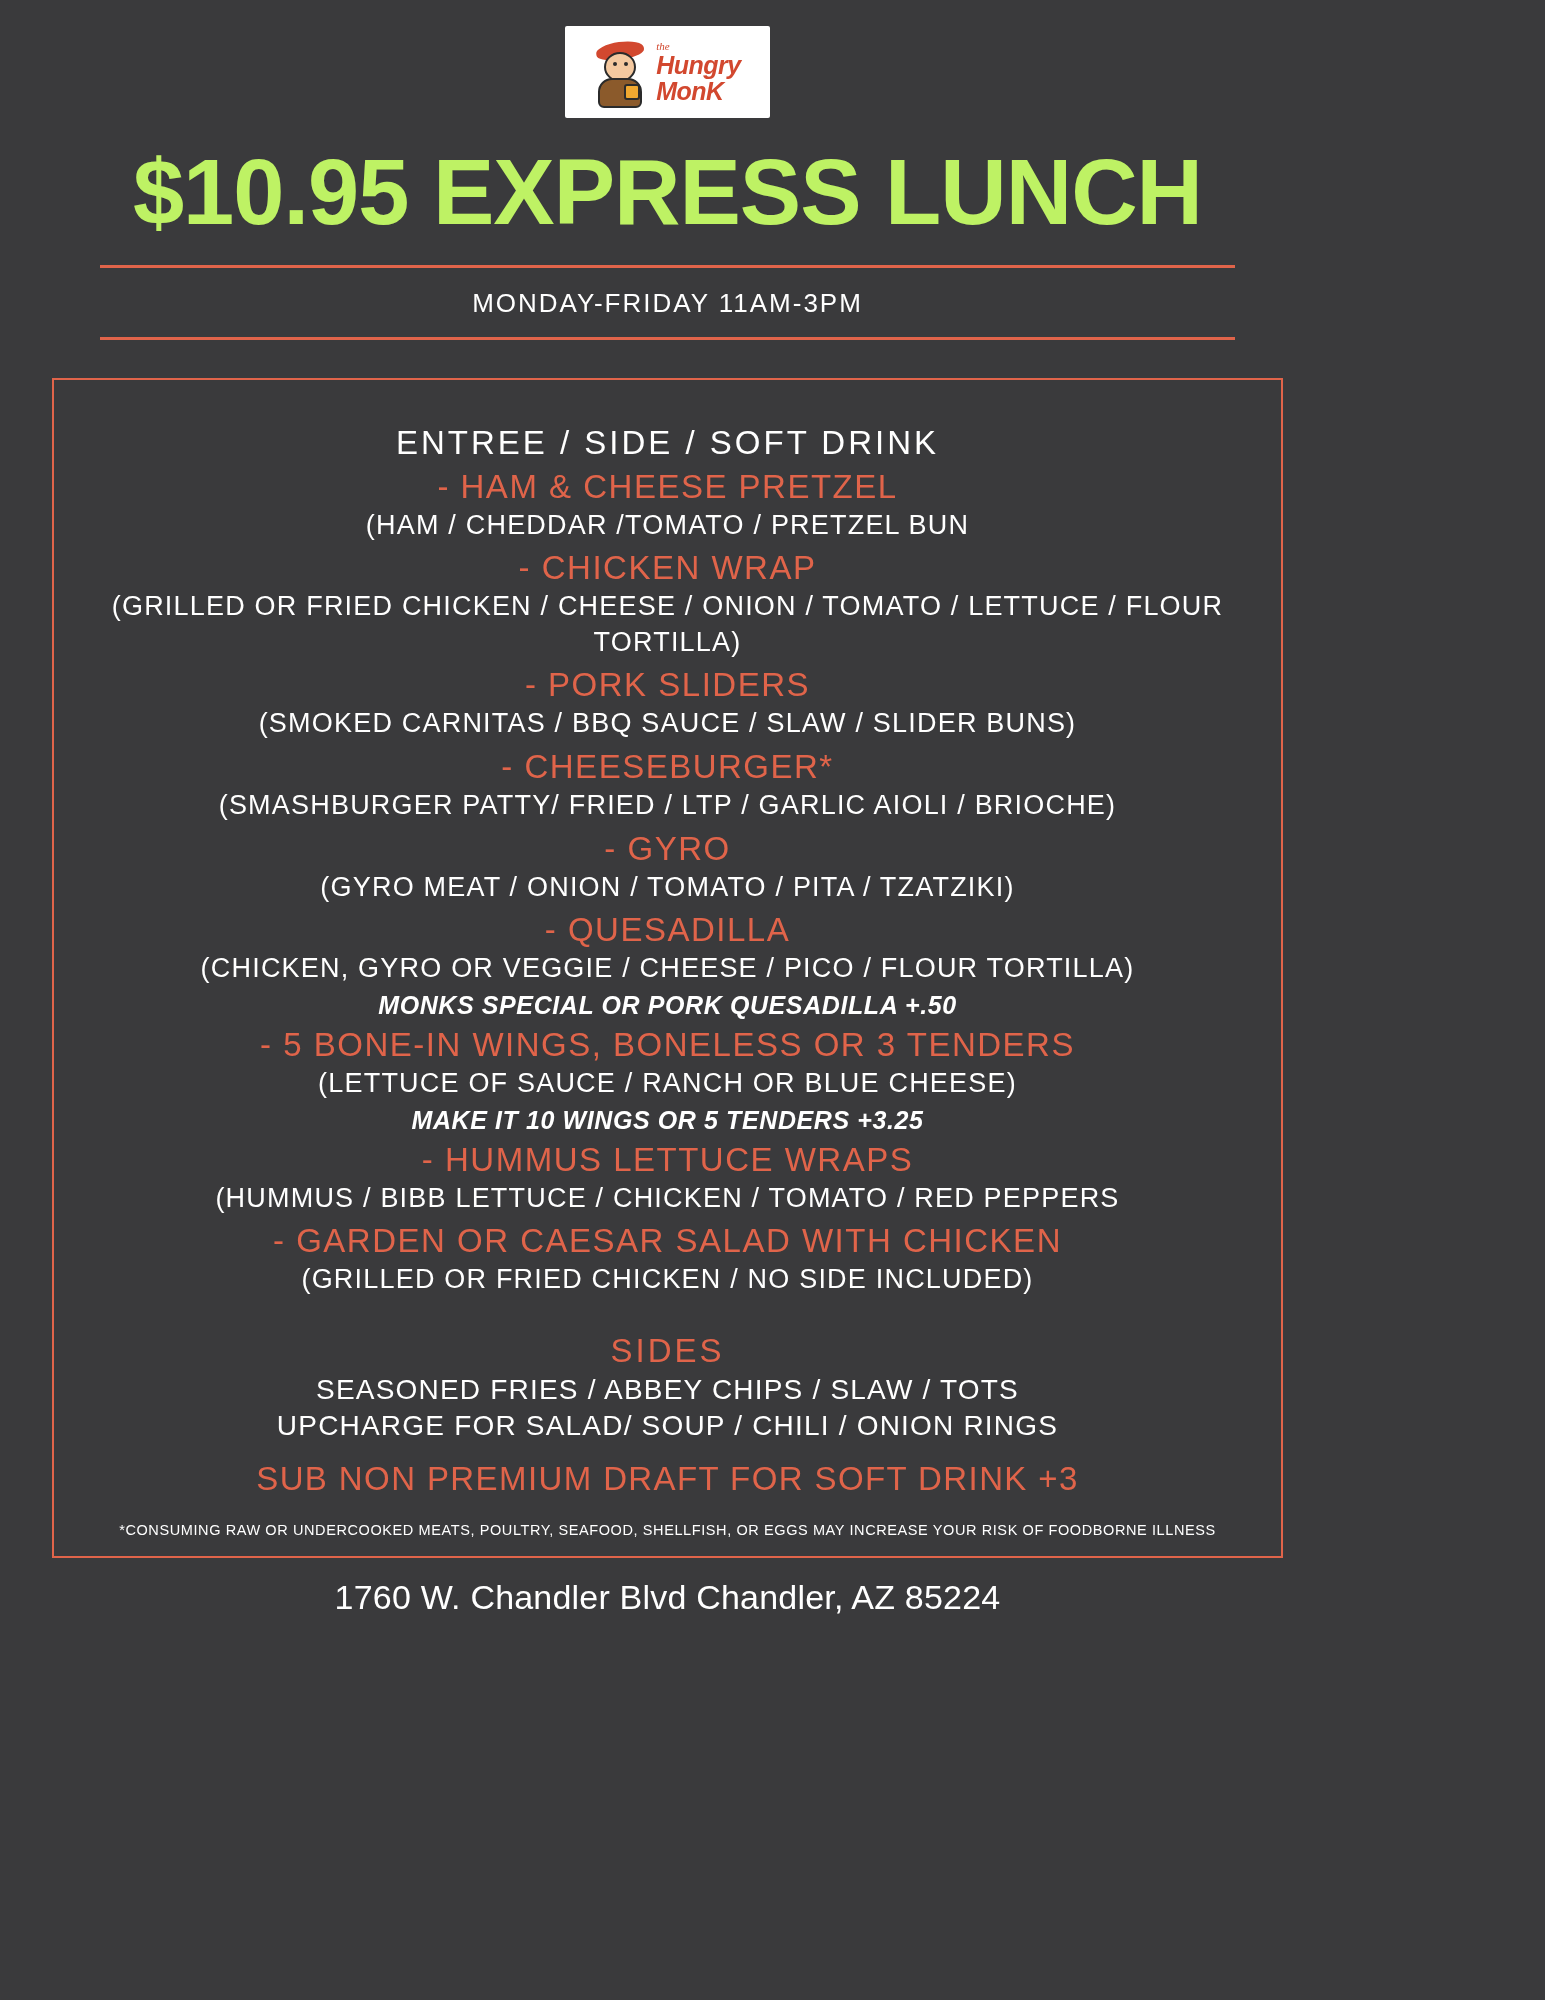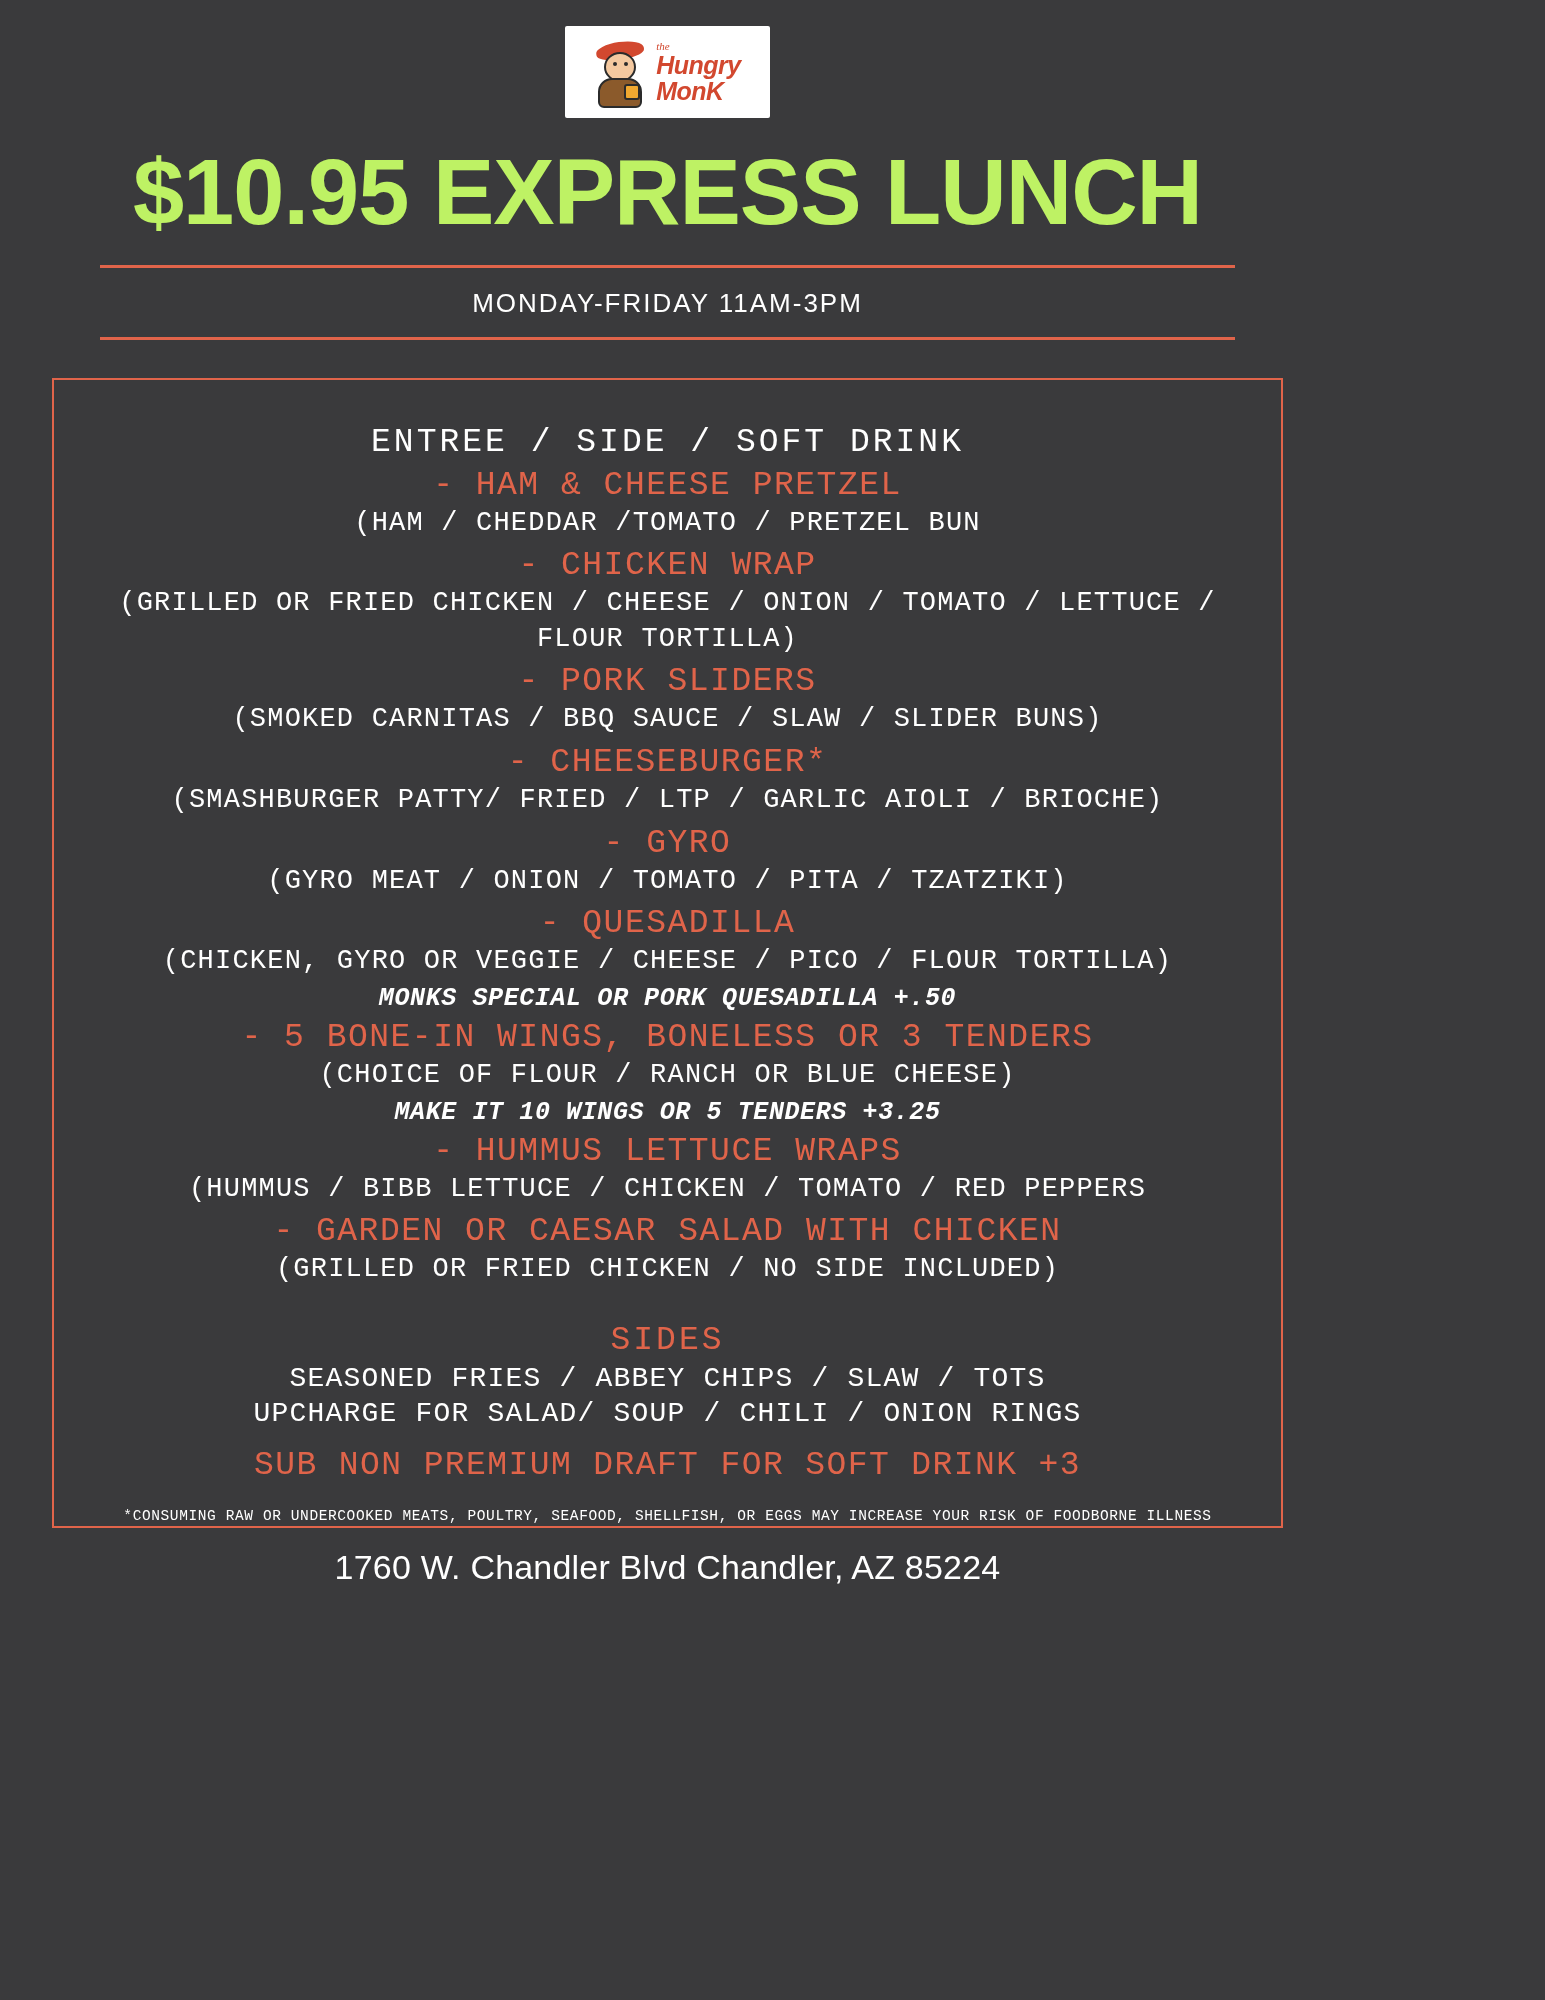--- a/index.html
+++ b/index.html
@@ -142,23 +142,22 @@
     letter-spacing: 2px;
     padding: 20px 0 18px 0;
     color: #ffffff;
   }
   .rule.second { margin-top: 0; }
 
   
   .menu-box {
     border: 2px solid #e0644a;
     margin: 38px 0 0 0;
-    padding: 44px 24px 2px 24px;
-    box-sizing: border-box;
-    font-family: Liberation Mono, monospace;
+    padding: 44px 24px 18px 24px;
+    box-sizing: border-box;
   }
   .center { text-align: center; }
   .sec-head {
     font-size: 33px;
     letter-spacing: 3px;
     color: #ffffff;
     margin-bottom: 4px;
   }
   .item {
     font-size: 33px;
@@ -260,21 +259,21 @@
     <div class="center desc">(SMASHBURGER PATTY/ FRIED / LTP / GARLIC AIOLI / BRIOCHE)</div>
 
     <div class="center item">- GYRO</div>
     <div class="center desc">(GYRO MEAT / ONION / TOMATO / PITA / TZATZIKI)</div>
 
     <div class="center item">- QUESADILLA</div>
     <div class="center desc">(CHICKEN, GYRO OR VEGGIE / CHEESE / PICO / FLOUR TORTILLA)</div>
     <div class="center note">MONKS SPECIAL OR PORK QUESADILLA +.50</div>
 
     <div class="center item">- 5 BONE-IN WINGS, BONELESS OR 3 TENDERS</div>
-    <div class="center desc">(CHOICE OF FLOUR / RANCH OR BLUE CHEESE)</div>
+    <div class="center desc">(LETTUCE OF SAUCE / RANCH OR BLUE CHEESE)</div>
     <div class="center note">MAKE IT 10 WINGS OR 5 TENDERS +3.25</div>
 
     <div class="center item">- HUMMUS LETTUCE WRAPS</div>
     <div class="center desc">(HUMMUS / BIBB LETTUCE / CHICKEN / TOMATO / RED PEPPERS</div>
 
     <div class="center item">- GARDEN OR CAESAR SALAD WITH CHICKEN</div>
     <div class="center desc">(GRILLED OR FRIED CHICKEN / NO SIDE INCLUDED)</div>
 
     <div class="center sides-head">SIDES</div>
     <div class="center sides-line">SEASONED FRIES / ABBEY CHIPS / SLAW / TOTS</div>

